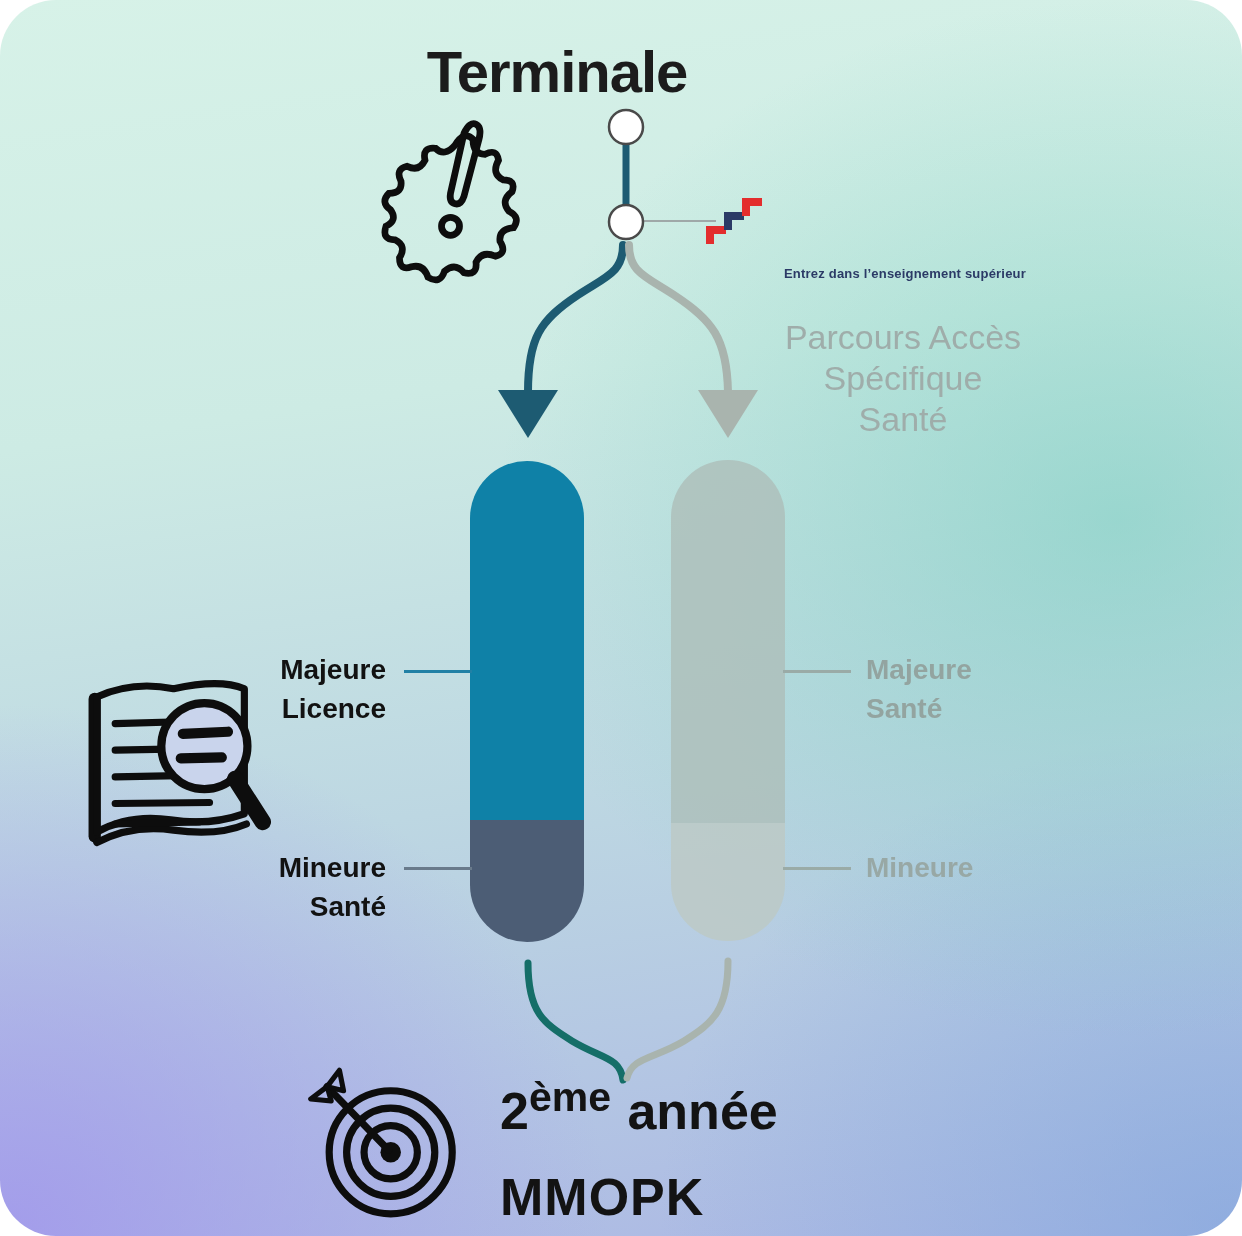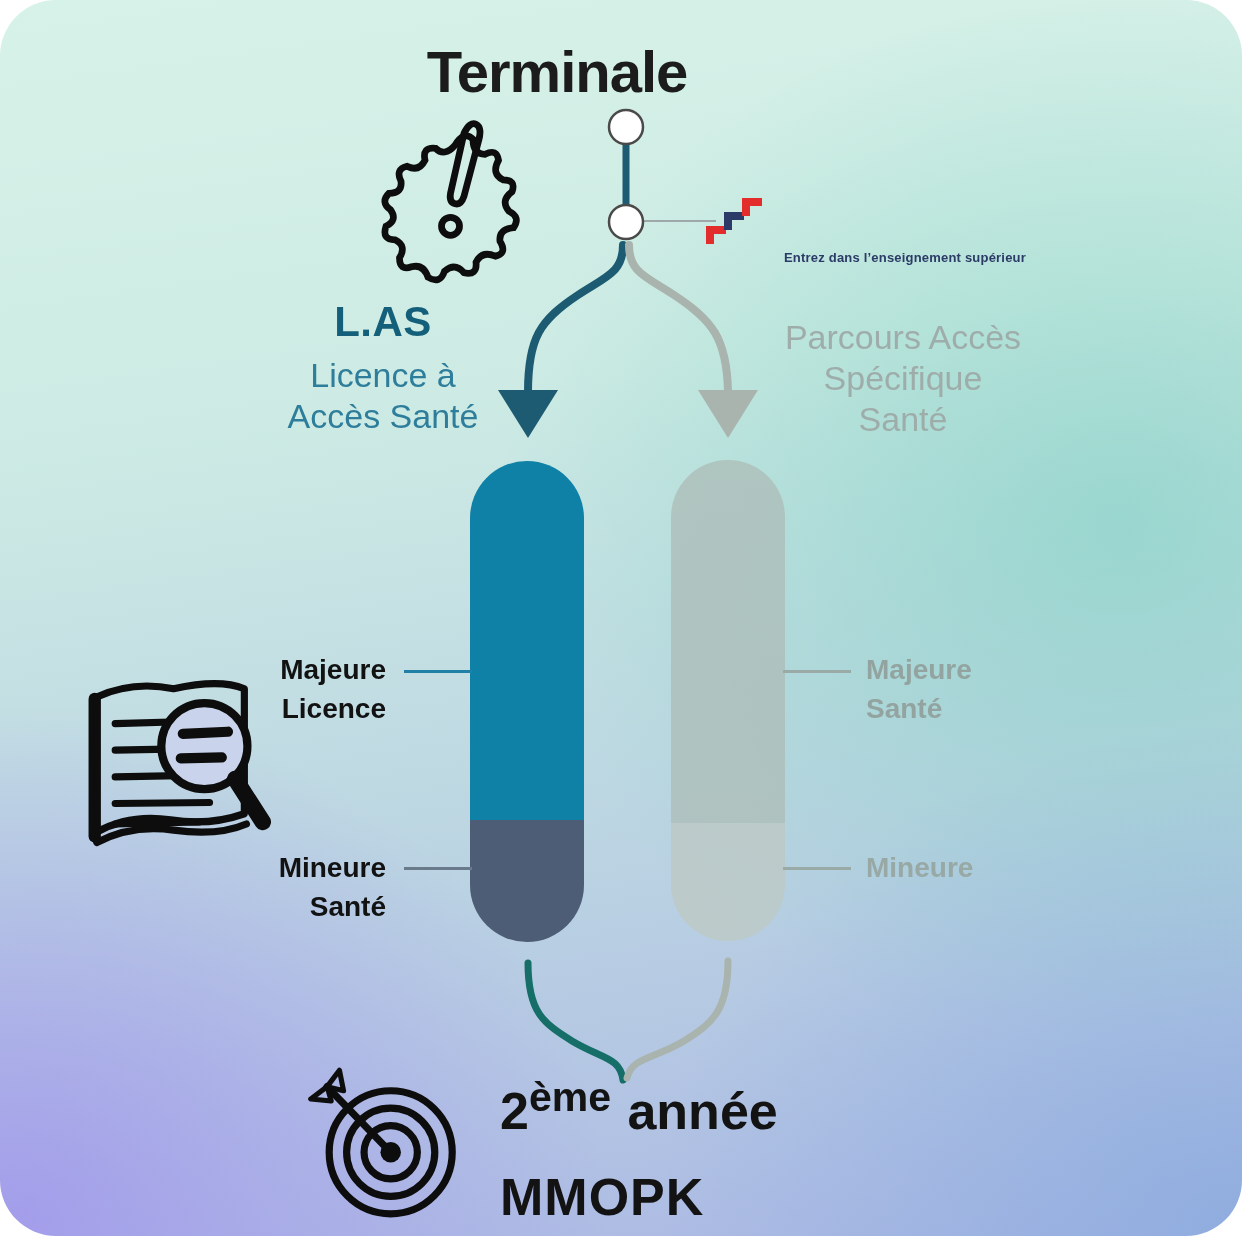--- a/index.html
+++ b/index.html
@@ -15,21 +15,21 @@
   .t-title{font-size:58px;font-weight:700;color:#1c1c1c;letter-spacing:-1px;}
   .flow-svg{left:0;top:0;pointer-events:none;}
 
   
   .psup{left:706px;top:196px;width:320px;}
   .ps-row{display:flex;align-items:flex-end;}
   .ps-word{font-size:47px;font-weight:800;letter-spacing:-1.5px;line-height:1;color:#2b3a66;}
   .ps-s{background:linear-gradient(180deg,#e32d2d 0 50%, #2b3a66 50% 100%);
         -webkit-background-clip:text;background-clip:text;-webkit-text-fill-color:transparent;}
   .ps-up{color:#e32d2d;}
-  .ps-tag{font-size:13px;font-weight:700;color:#2b3a66;margin-top:2px;text-align:right;letter-spacing:0.2px;}
+  .ps-tag{font-size:13px;font-weight:700;color:#2b3a66;margin-top:18px;text-align:right;letter-spacing:0.2px;}
 
   
   .las-h{left:263px;top:298px;width:240px;text-align:center;}
   .pass-h{left:778px;top:298px;width:250px;text-align:center;}
   .acr{font-size:42px;font-weight:700;letter-spacing:0.5px;}
   .sub{font-size:34px;line-height:41px;margin-top:9px;font-weight:400;}
   .las-h .acr{color:#14607b;} .las-h .sub{color:#2e7e9b;}
   .pass-h .acr{color:#95a5a1;} .pass-h .sub{color:#9fadaa;margin-top:19px;}
 
   
@@ -108,27 +108,20 @@
     <div class="ps-row">
       <svg width="56" height="52" viewBox="0 0 56 52" style="margin-right:2px;">
         <path d="M 4 34 L 4 44 M 4 34 L 16 34" stroke="#e32d2d" stroke-width="8" fill="none" stroke-linecap="square"></path>
         <path d="M 22 20 L 22 30 M 22 20 L 34 20" stroke="#2b3a66" stroke-width="8" fill="none" stroke-linecap="square"></path>
         <path d="M 40 6 L 40 16 M 40 6 L 52 6" stroke="#e32d2d" stroke-width="8" fill="none" stroke-linecap="square"></path>
       </svg>
     </div>
     <div class="ps-tag">Entrez dans l’enseignement supérieur</div>
   </div>
 
-  <div class="abs las-h">
-    <div class="acr">L.AS</div>
-    <div class="sub">
-      <span style="display:block">Licence à</span>
-      <span style="display:block">Accès Santé</span>
-    </div>
-  </div>
 
   <div class="abs pass-h">
     <div class="sub">
       <span style="display:block">Parcours Accès</span>
       <span style="display:block">Spécifique Santé</span>
     </div>
   </div>
 
   <div class="abs capsule cap-left">
     <div class="seg-top"></div>

